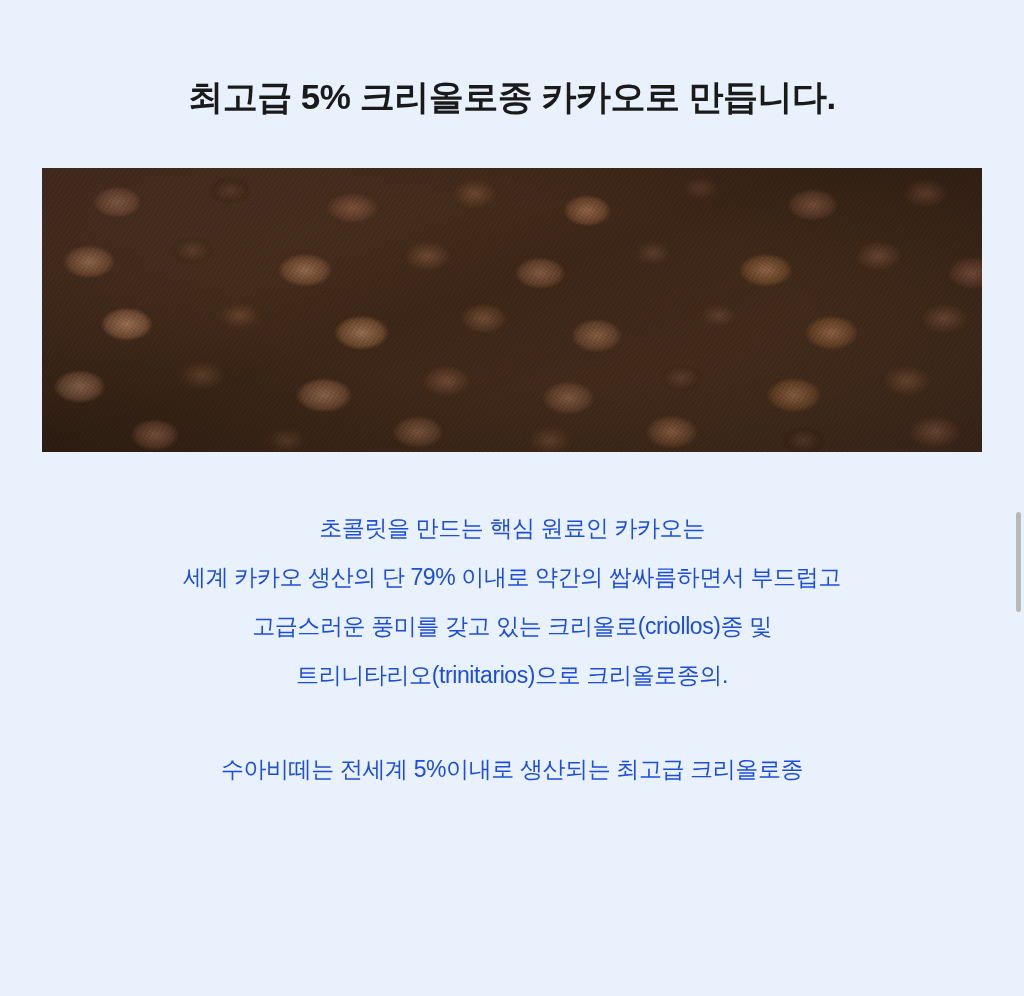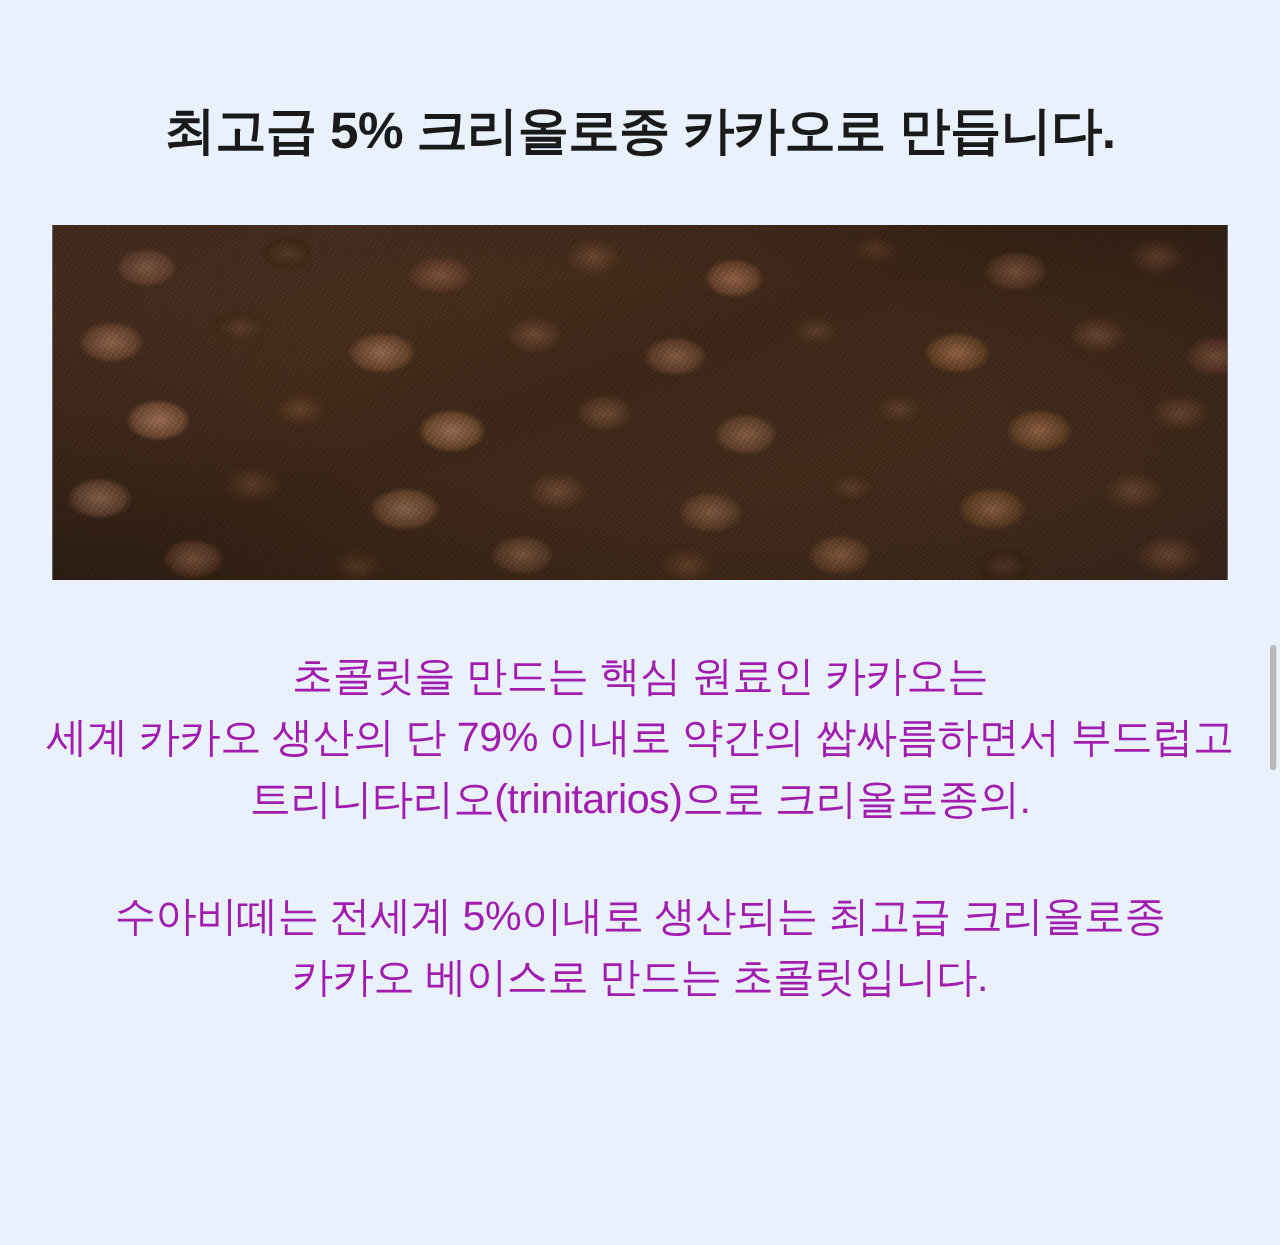--- a/index.html
+++ b/index.html
@@ -18,21 +18,21 @@
   .page {
     width: 1024px;
     height: 996px;
     background: #e8f1fc;
     position: relative;
     box-sizing: border-box;
   }
 
   .headline {
     text-align: center;
-    font-size: 41px;
+    font-size: 35px;
     font-weight: 700;
     color: #1a1a1a;
     letter-spacing: -0.5px;
     padding-top: 50px;
     line-height: 1.35;
   }
 
   .hero-wrap {
     margin-top: 47px;
     width: 940px;
@@ -103,22 +103,22 @@
   }
   .hero-vignette {
     position: absolute;
     inset: 0;
     background: radial-gradient(ellipse at 50% 45%, rgba(0,0,0,0) 40%, rgba(0,0,0,0.28) 100%);
   }
 
   .body-copy {
     margin-top: 52px;
     text-align: center;
-    color: #a21caf;
-    font-size: 33px;
+    color: #1d4ed8;
+    font-size: 23px;
     line-height: 49px;
     letter-spacing: -0.4px;
   }
   .body-copy p {
     margin: 0;
   }
   .body-copy .para-1 {
     font-weight: 400;
   }
   .body-copy .para-2 {
@@ -155,25 +155,25 @@
   <div class="hero-wrap">
     <div class="hero"></div>
     <div class="hero-grain"></div>
     <div class="hero-vignette"></div>
   </div>
 
   <div class="body-copy">
     <div class="para-1">
       <p>초콜릿을 만드는 핵심 원료인 카카오는</p>
       <p>세계 카카오 생산의 단 79% 이내로 약간의 쌉싸름하면서 부드럽고</p>
+      <p>고급스러운 풍미를 갖고 있는 크리올로(criollos)종 및</p>
       <p>트리니타리오(trinitarios)으로 크리올로종의.</p>
     </div>
     <div class="para-2">
       <p>수아비떼는 전세계 5%이내로 생산되는 최고급 크리올로종</p>
-      <p>카카오 베이스로 만드는 초콜릿입니다.</p>
     </div>
   </div>
 
   <div class="scrollbar-track">
     <div class="scrollbar-thumb"></div>
   </div>
 
 </div>
 
 </body></html>

